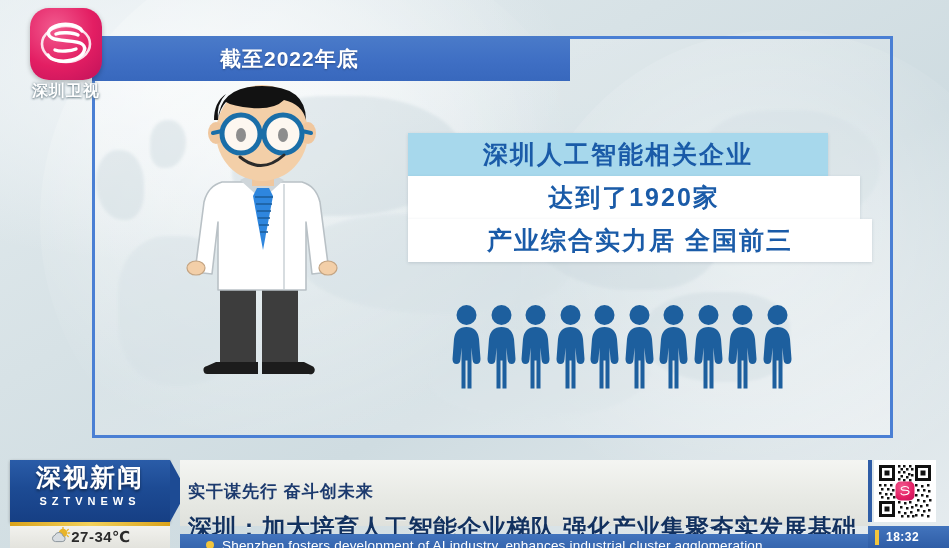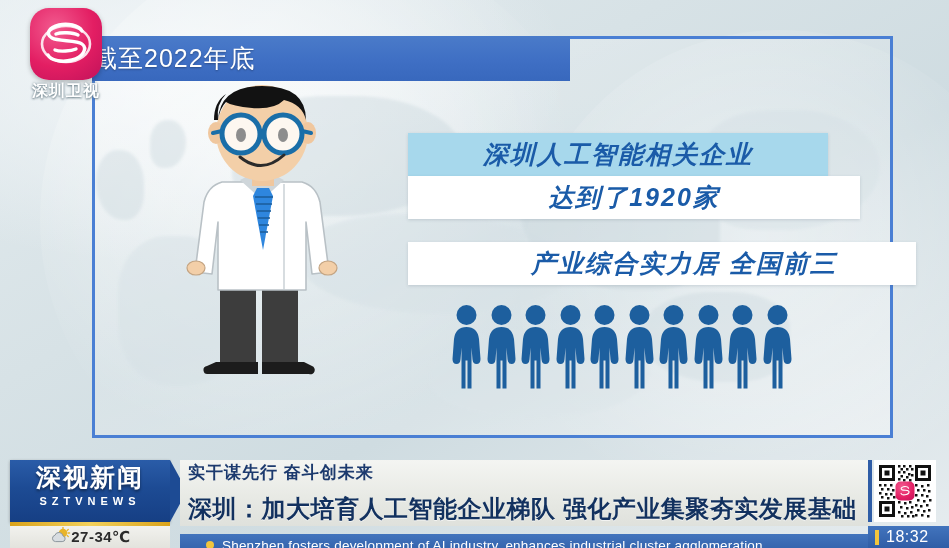--- a/index.html
+++ b/index.html
@@ -54,37 +54,38 @@
     overflow:hidden;z-index:10;
   }
 
   
   #titlebar{
     position:absolute;left:92px;top:36px;width:478px;height:45px;
     background:linear-gradient(180deg,#4a7bc9 0%,#3f6fc4 55%,#3868bd 100%);
     display:flex;align-items:center;z-index:20;
   }
   #titletext{
-    color:#ffffff;font-size:25px;font-weight:normal;letter-spacing:1px;
+    color:#ffffff;font-size:21px;font-weight:bold;letter-spacing:1px;
+    margin-left:128px;
     text-shadow:0 1px 2px rgba(0,0,0,.30);
   }
 
   
   #character{position:absolute;left:170px;top:78px;width:185px;height:312px;z-index:14;}
 
   
-  #cards{position:absolute;left:408px;top:133px;width:452px;z-index:16;font-style:italic;}
+  #cards{position:absolute;left:408px;top:133px;width:452px;z-index:16;}
   .card{
     height:43px;display:flex;align-items:center;justify-content:center;
     color:#1a5ba8;font-size:25px;font-weight:bold;letter-spacing:2px;
     box-shadow:0 1px 3px rgba(60,80,100,.18);
   }
   .card.blue{background:#a7d8ec;width:420px;}
   .card.white{background:#ffffff;width:452px;}
-  #card3{margin-top:23px;width:464px;padding-left:44px;}
+  #card3{width:464px;}
 
   
   #people{
     position:absolute;left:452px;top:302px;width:340px;height:88px;
     display:flex;justify-content:space-between;align-items:flex-end;z-index:16;
   }
   #people svg{display:block;}
 
   
   #lowerthird{position:absolute;left:0;bottom:0;width:949px;height:98px;z-index:40;}
@@ -116,21 +117,21 @@
   }
   #weathertemp{color:#2b2b2b;font-size:15px;font-weight:bold;letter-spacing:.5px;}
 
   #headlinebox{
     position:absolute;left:180px;top:10px;width:690px;height:66px;
     background:linear-gradient(180deg,#f4f5f2 0%,#e8eae5 55%,#dfe1dc 100%);
     padding-left:8px;box-sizing:border-box;
   }
   #kicker{
     color:#1c3a6e;font-size:17px;font-weight:bold;letter-spacing:1px;
-    padding-top:1px;
+    padding-top:20px;
   }
   #headline{
     color:#12315f;font-size:24px;font-weight:bold;letter-spacing:.5px;
     margin-top:9px;
     text-shadow:0 1px 0 rgba(255,255,255,.6);
   }
   #englishbar{
     position:absolute;left:180px;top:84px;width:690px;height:22px;
     background:linear-gradient(180deg,#4274bd 0%,#2f5da6 100%);
     display:flex;align-items:center;padding-left:26px;box-sizing:border-box;gap:8px;
@@ -149,21 +150,21 @@
     background:radial-gradient(circle at 35% 28%,#f25b8f 0%,#e31e63 60%,#c1125a 100%);
     display:flex;align-items:center;justify-content:center;
   }
   #qrbar{position:absolute;left:868px;top:10px;width:4px;height:62px;background:#2f5da6;}
   #clockbox{
     position:absolute;left:868px;top:76px;width:81px;height:22px;
     background:linear-gradient(180deg,#4274bd 0%,#2f5da6 100%);
     display:flex;align-items:center;gap:7px;padding-left:7px;box-sizing:border-box;
   }
   #clocktick{width:4px;height:15px;background:#f2c53d;}
-  #clocktext{color:#ffffff;font-size:16px;font-weight:normal;letter-spacing:.5px;}
+  #clocktext{color:#ffffff;font-size:12px;font-weight:bold;letter-spacing:.5px;}
 </style>
 </head>
 <body>
 
 <div id="broadcast">
 
   <div id="globeglow"></div>
   <div id="globeglow2"></div>
 
   <div class="mapblob" style="left:96px;top:150px;width:48px;height:70px;border-radius:48% 52% 40% 60%;"></div>

